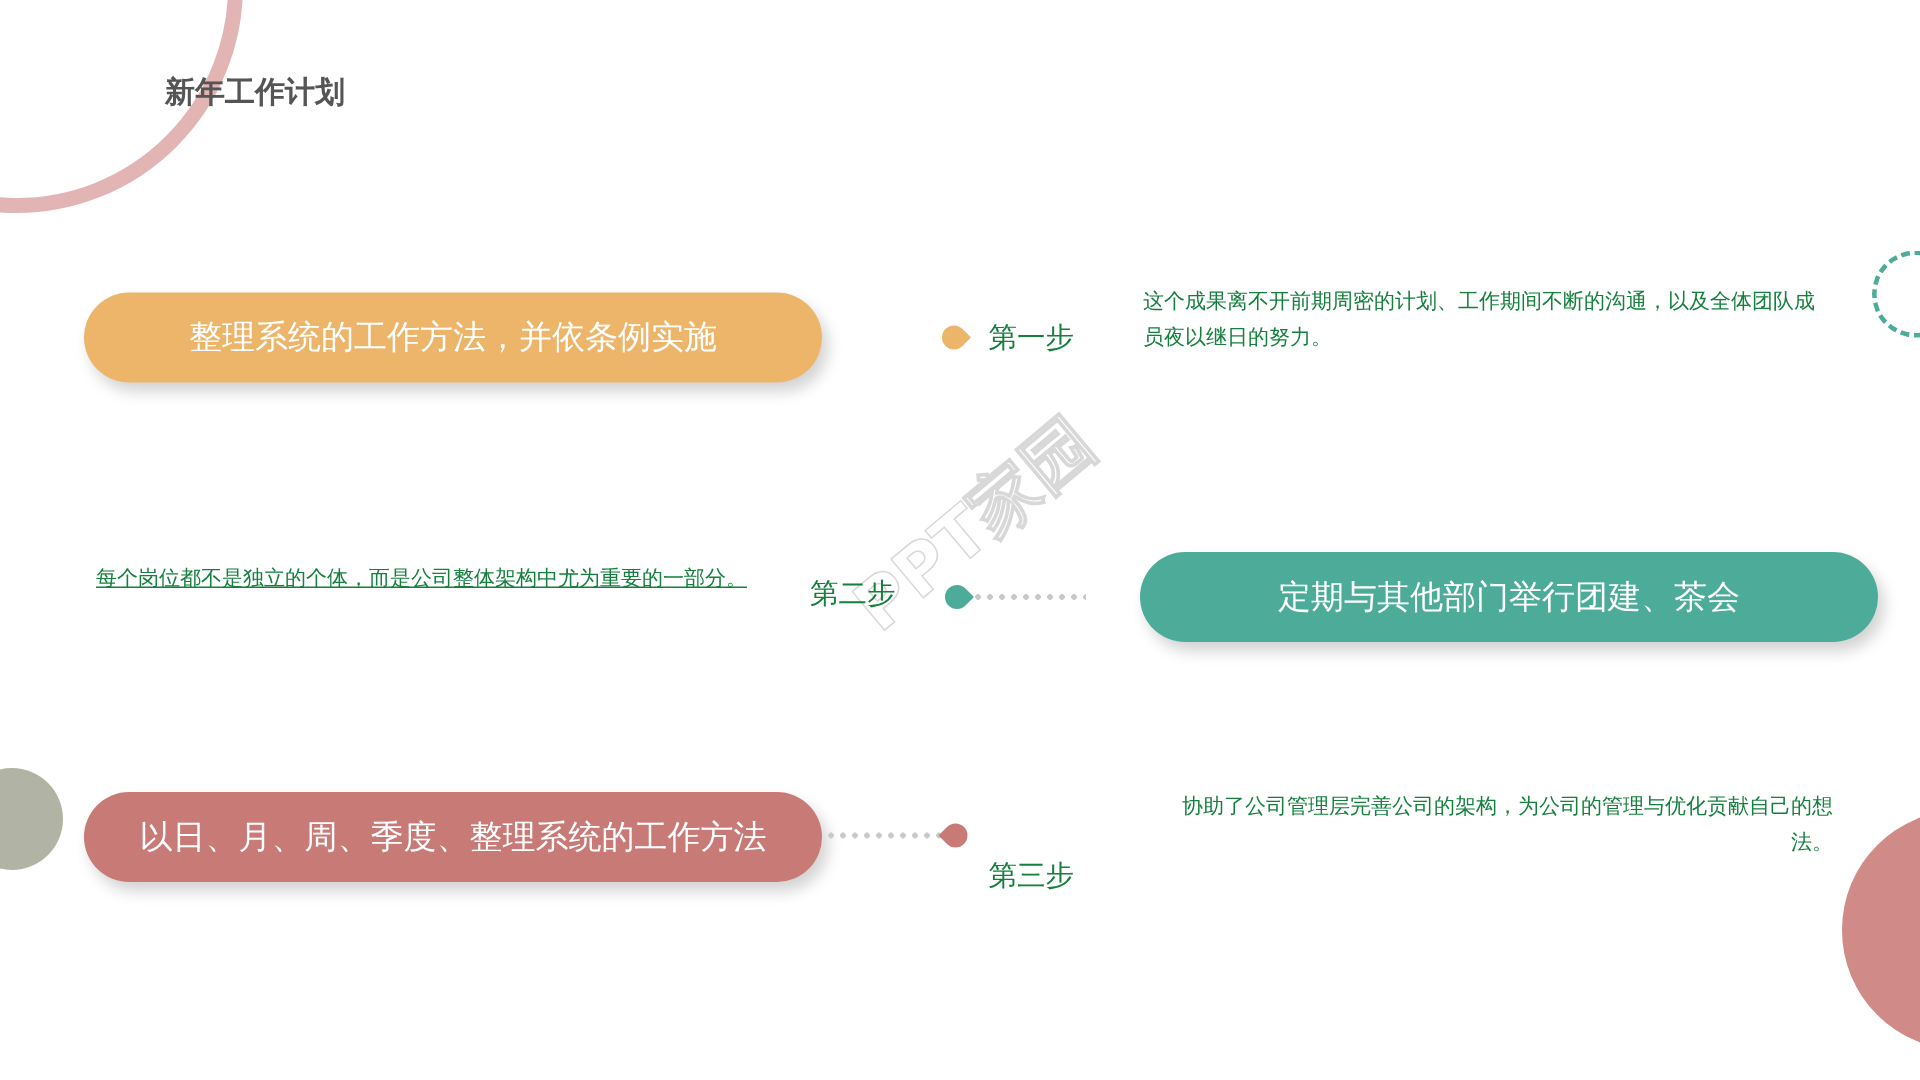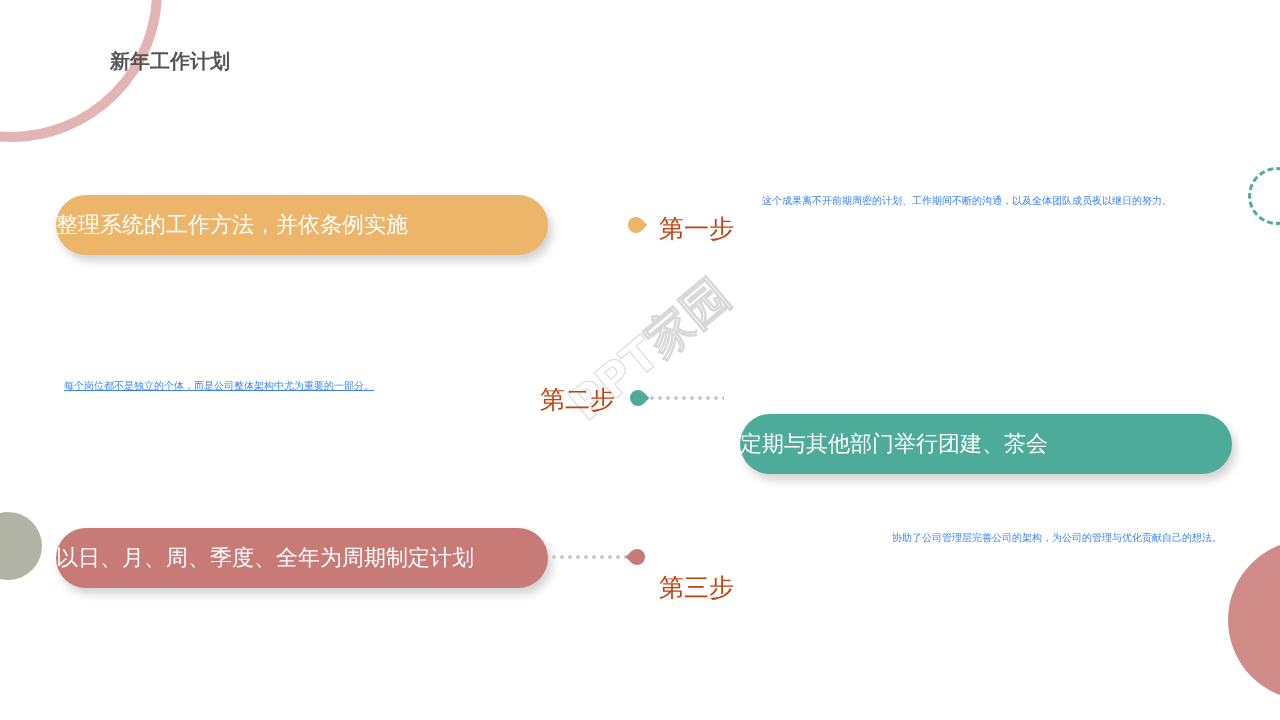--- a/index.html
+++ b/index.html
@@ -4,37 +4,37 @@
 <style>
   html, body { margin:0; padding:0; }
   body { width:1280px; height:720px; position:relative; overflow:hidden; background:#ffffff;
          font-family:"DejaVu Sans","Liberation Sans",sans-serif; }
   .abs { position:absolute; }
   .ring-tl { left:-140px; top:-160px; width:282px; height:282px; border:10px solid #e2b4b3; border-radius:50%; box-sizing:content-box; }
   .circle-gray { left:-26px; top:512px; width:68px; height:68px; border-radius:50%; background:#b1b4a4; }
   .dashed-ring { left:1248px; top:167px; width:52px; height:52px; border:3px dashed #4dab9a; border-radius:50%; }
   .circle-pink { left:1228px; top:540px; width:160px; height:160px; border-radius:50%; background:#d08a87; }
   .title { left:110px; top:48px; font-size:20px; font-weight:bold; color:#555555; letter-spacing:0px; }
-  .pill { height:60px; border-radius:30px; color:#ffffff; font-size:22px; display:flex; align-items:center; 
+  .pill { height:60px; border-radius:30px; color:#ffffff; font-size:22px; display:flex; align-items:center; justify-content:center;
           box-shadow: 4px 6px 10px rgba(0,0,0,0.18); }
   .pill1 { left:56px; top:195px; width:492px; background:#edb56a; }
-  .pill2 { left:740px; top:368px; width:492px; background:#4dab9a;margin-top:46px; }
+  .pill2 { left:760px; top:368px; width:492px; background:#4dab9a; }
   .pill3 { left:56px; top:528px; width:492px; background:#c87a77; }
-  .step { font-size:25px; color:#c2410c; }
+  .step { font-size:19px; color:#15803d; }
   .step1 { left:659px; top:212px; }
   .step2 { left:540px; top:383px; }
   .step3 { left:659px; top:571px; }
   .dot { width:16px; height:16px; border-radius:50%; }
   .dot1 { left:628px; top:217px; background:#edb56a; border-radius:50% 50% 50% 0; transform:rotate(-135deg); }
   .dot2 { left:630px; top:390px; background:#4dab9a; border-radius:50% 50% 50% 0; transform:rotate(-135deg); }
   .dot3 { left:629px; top:549px; background:#c87a77; border-radius:50% 50% 50% 0; transform:rotate(45deg); }
   .dots { height:4px; background-image: radial-gradient(circle, #c9c9c9 1.8px, transparent 2px); background-size:8px 4px; background-repeat:repeat-x; }
   .dots2 { left:648px; top:396px; width:76px; }
   .dots3 { left:550px; top:555px; width:78px; }
-  .desc { font-size:10px; color:#3b82f6; line-height:24px; }
+  .desc { font-size:14px; color:#15803d; line-height:24px; }
   .desc1 { left:762px; top:189px; width:460px; }
   .desc2 { left:64px; top:374px; width:460px;text-decoration:underline; }
   .desc3 { left:762px; top:526px; width:460px;text-align:right; }
   .watermark { left:520px; top:250px; width:260px; height:200px; font-size:46px; color:transparent; -webkit-text-stroke:1px #d8d8d8;
                transform:rotate(-40deg); transform-origin:center; display:flex; align-items:center; justify-content:center; font-weight:bold; }
 </style>
 </head>
 <body>
 
 <div class="abs ring-tl"></div>
@@ -55,18 +55,18 @@
 
 <div class="abs desc desc2">每个岗位都不是独立的个体，而是公司整体架构中尤为重要的一部分。</div>
 <div class="abs step step2">第二步</div>
 <div class="abs dot dot2"></div>
 <div class="abs dots dots2"></div>
 <div class="abs pill pill2">
   <span>定期与其他部门举行团建、茶会</span>
 </div>
 
 <div class="abs pill pill3">
-  <span>以日、月、周、季度、全年为周期制定计划</span>
+  <span>以日、月、周、季度、整理系统的工作方法</span>
 </div>
 <div class="abs dots dots3"></div>
 <div class="abs dot dot3"></div>
 <div class="abs step step3">第三步</div>
 <div class="abs desc desc3">协助了公司管理层完善公司的架构，为公司的管理与优化贡献自己的想法。</div>
 
 </body></html>

